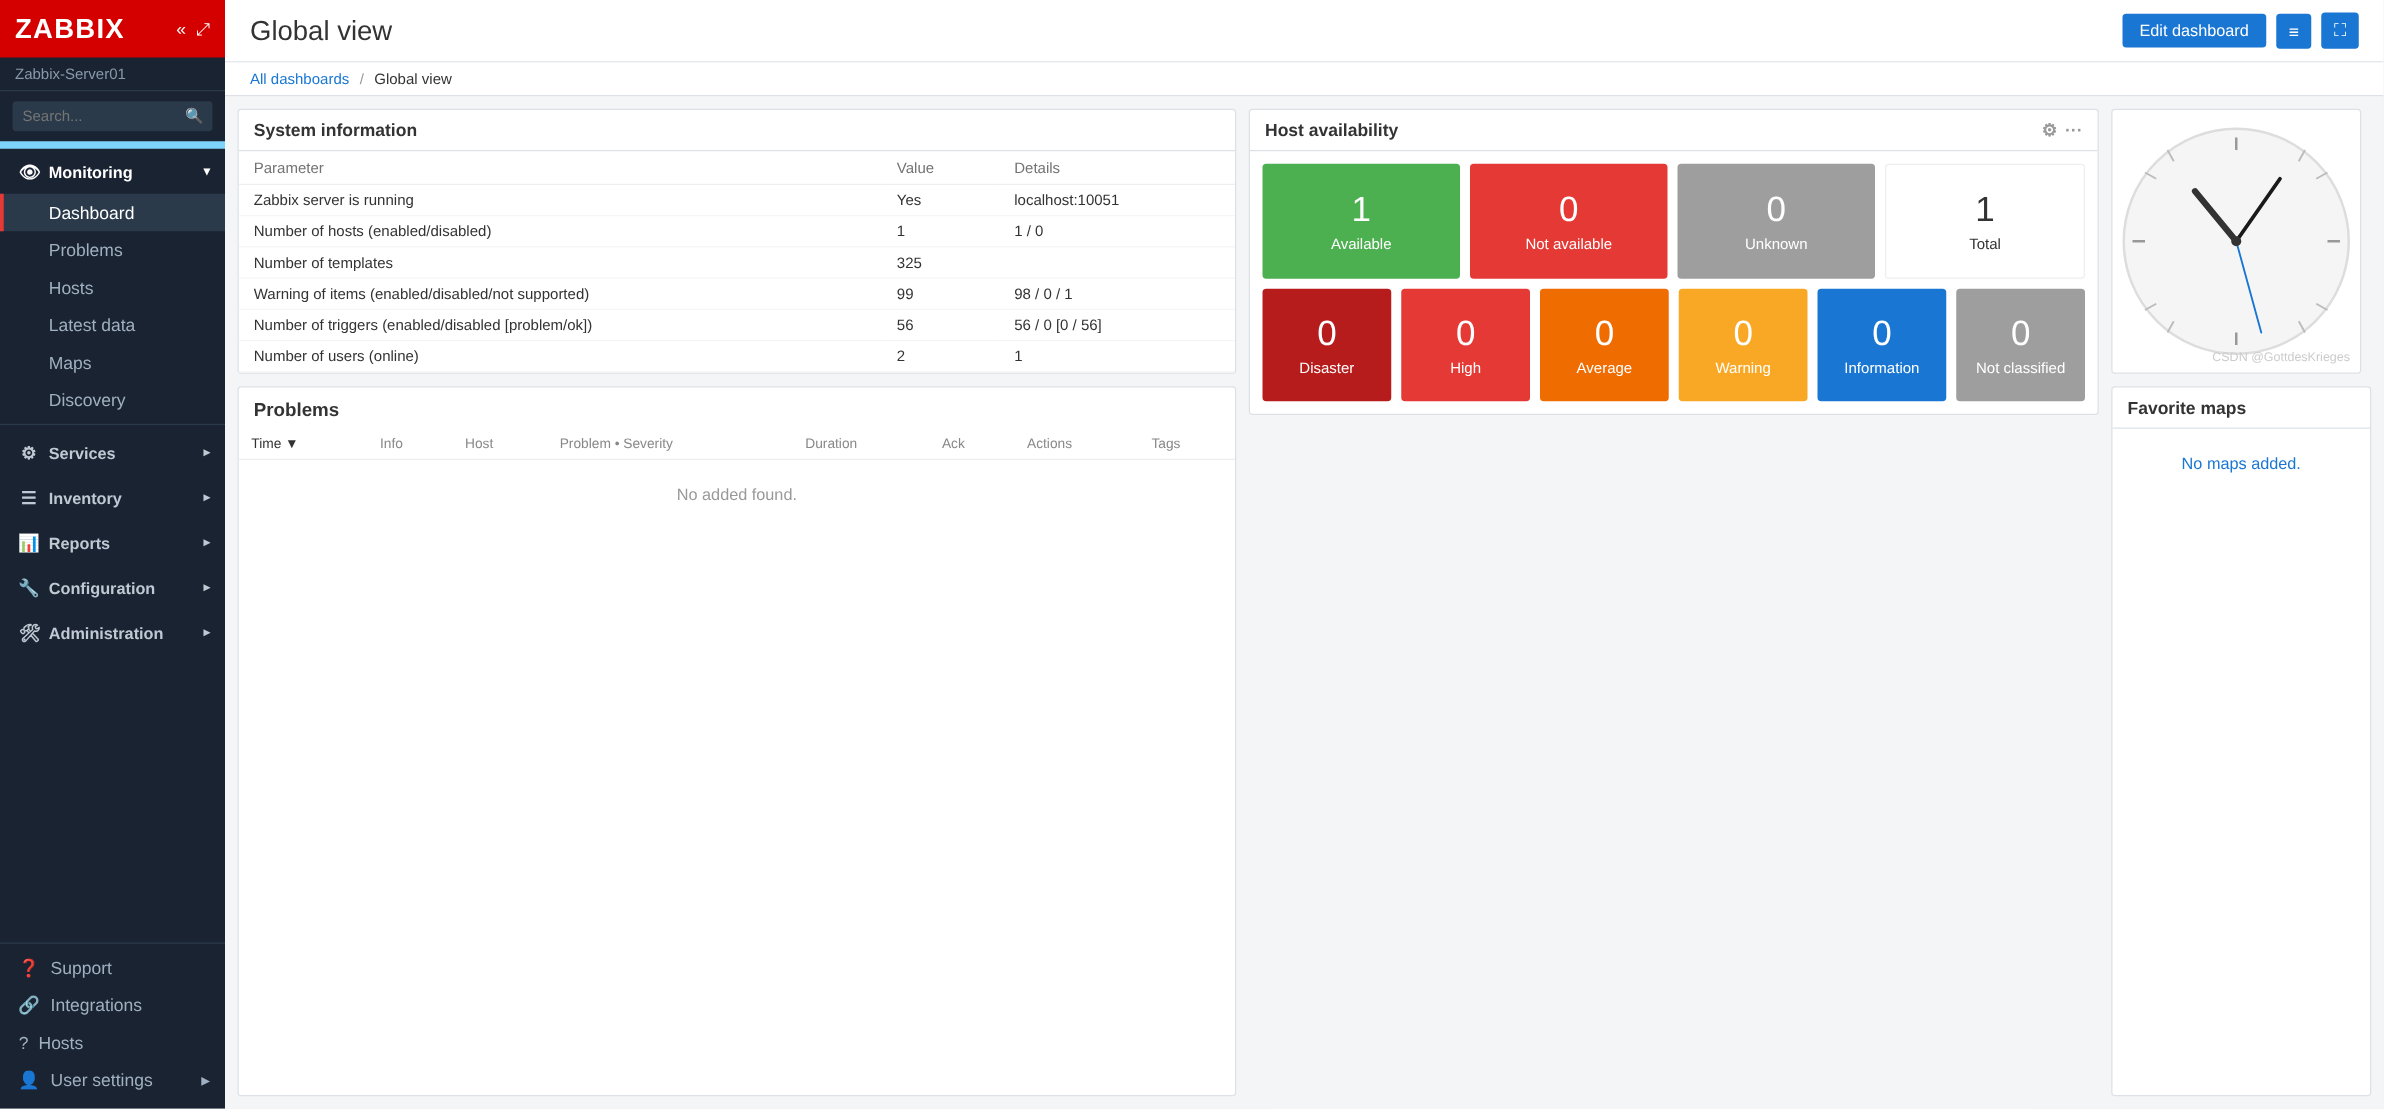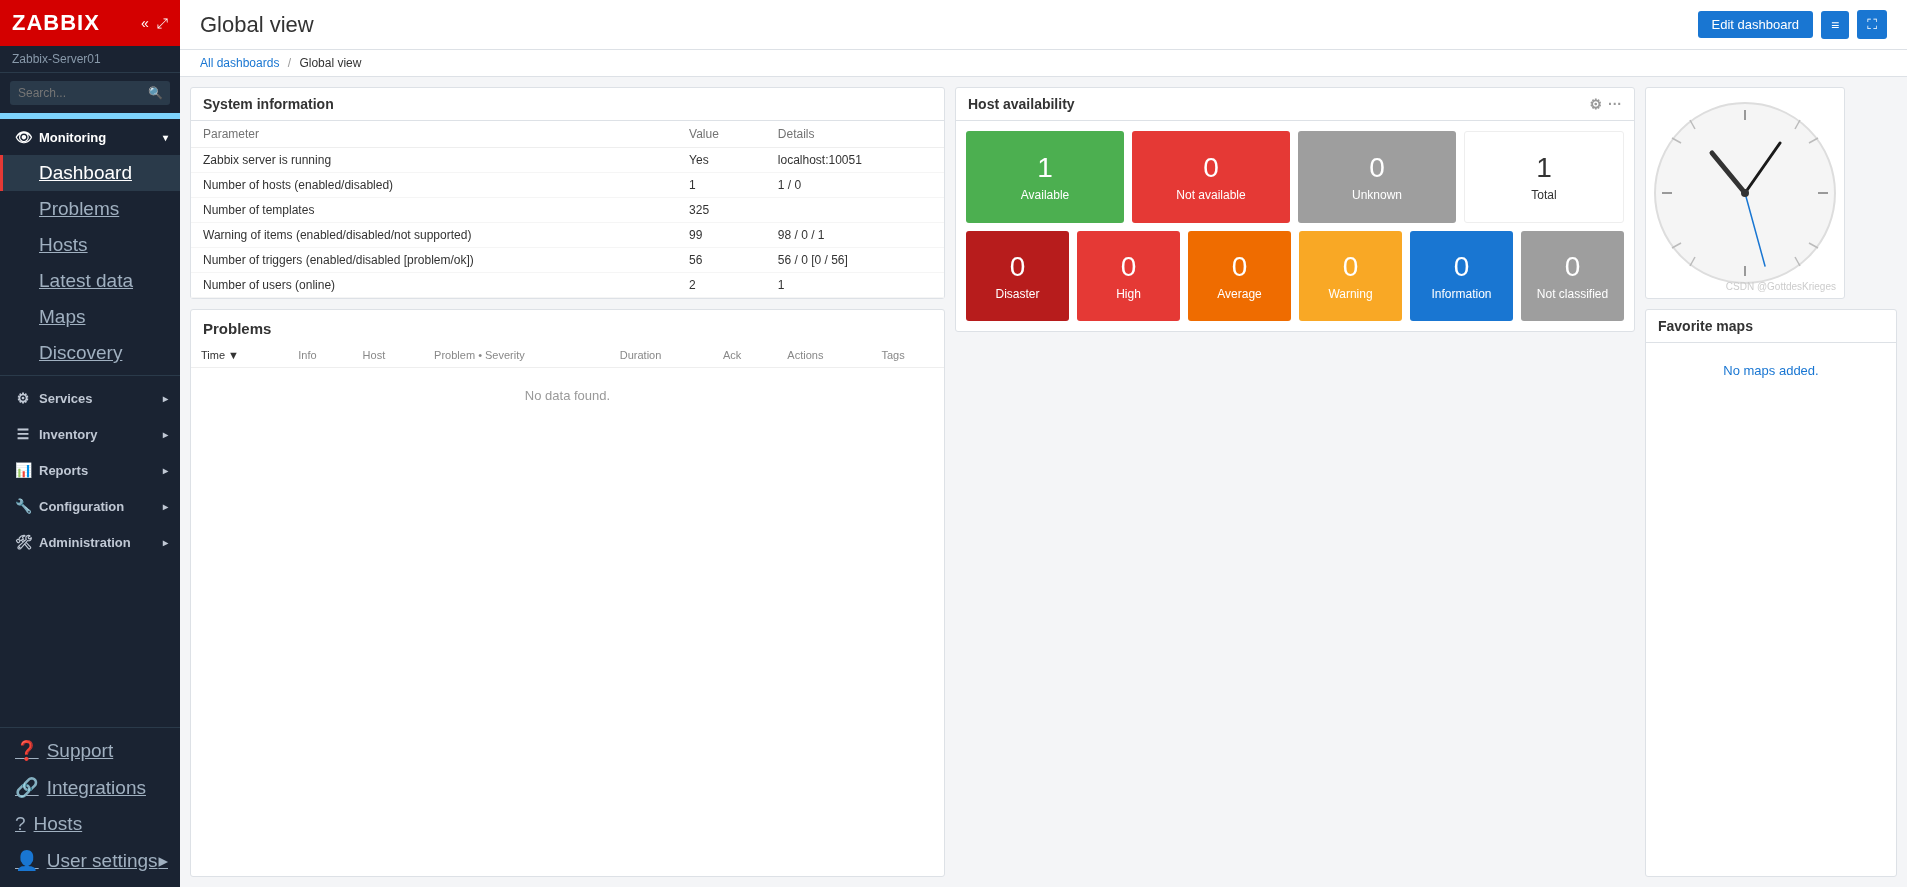--- a/index.html
+++ b/index.html
@@ -68,23 +68,22 @@
     }
     .nav-group-header.active { color: #fff; }
     .nav-group-header .nav-icon { font-size: 14px; width: 16px; text-align: center; }
     .nav-group-header .chevron { margin-left: auto; font-size: 10px; }
     .nav-sub-item {
       display: flex;
       align-items: center;
       padding: 7px 12px 7px 36px;
       cursor: pointer;
       color: #a0b0c0;
-      font-size: 19px;
+      font-size: 14px;
       border-left: 3px solid transparent;
-      text-decoration: underline;
     }
     .nav-sub-item.active { background: #2a3a4a; color: #fff; border-left: 3px solid #e53935; }
 
     .nav-divider { height: 1px; background: #2a3a4a; margin: 4px 0; }
 
     
     #main {
       flex: 1;
       display: flex;
       flex-direction: column;
@@ -275,21 +274,21 @@
       position: relative;
     }
     #clock-container { padding: 10px; }
 
     
     #favmaps-panel { flex: 1; }
     .favmaps-content { padding: 10px; color: #1976d2; font-size: 13px; text-align: center; margin-top: 10px; }
 
     
     #far-right-col {
-      width: 252px;
+      width: 208px;
       display: flex;
       flex-direction: column;
       gap: 10px;
     }
 
     
     .clock-svg { display: block; }
 
     .watermark {
       position: absolute;
@@ -481,21 +480,21 @@
                 <th>Host</th>
                 <th>Problem • Severity</th>
                 <th>Duration</th>
                 <th>Ack</th>
                 <th>Actions</th>
                 <th>Tags</th>
               </tr>
           </thead>
           <tbody>
             <tr>
-              <td colspan="8" class="no-data">No data found.</td>
+              <td colspan="8" class="no-data">No added found.</td>
             </tr>
           </tbody>
         </table>
       </div>
 
     </div>
 
     <div id="right-col">
 
       <div class="panel" id="host-avail-panel">

